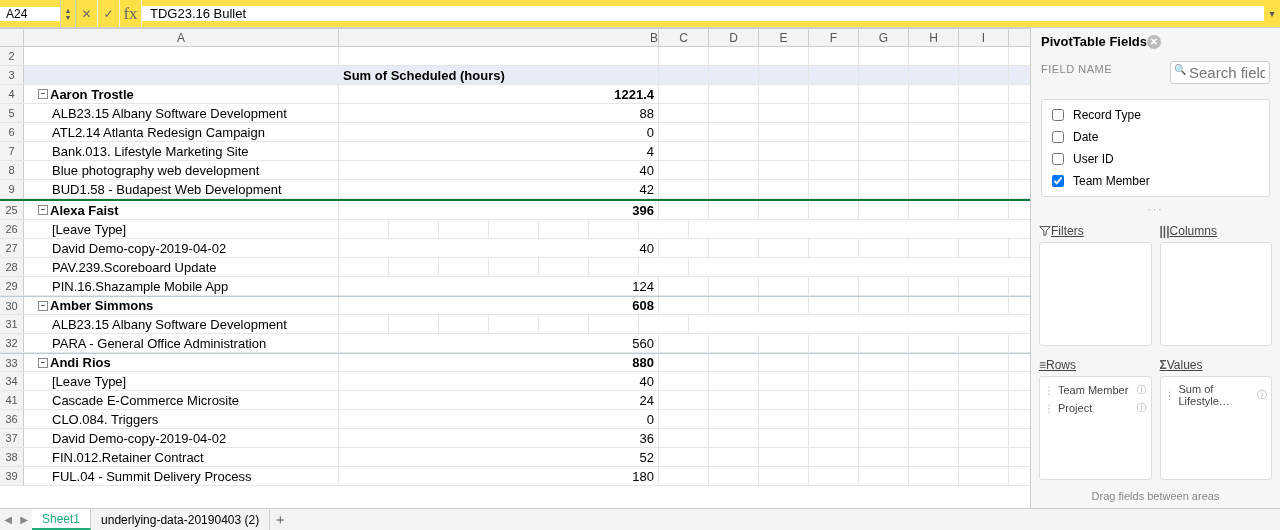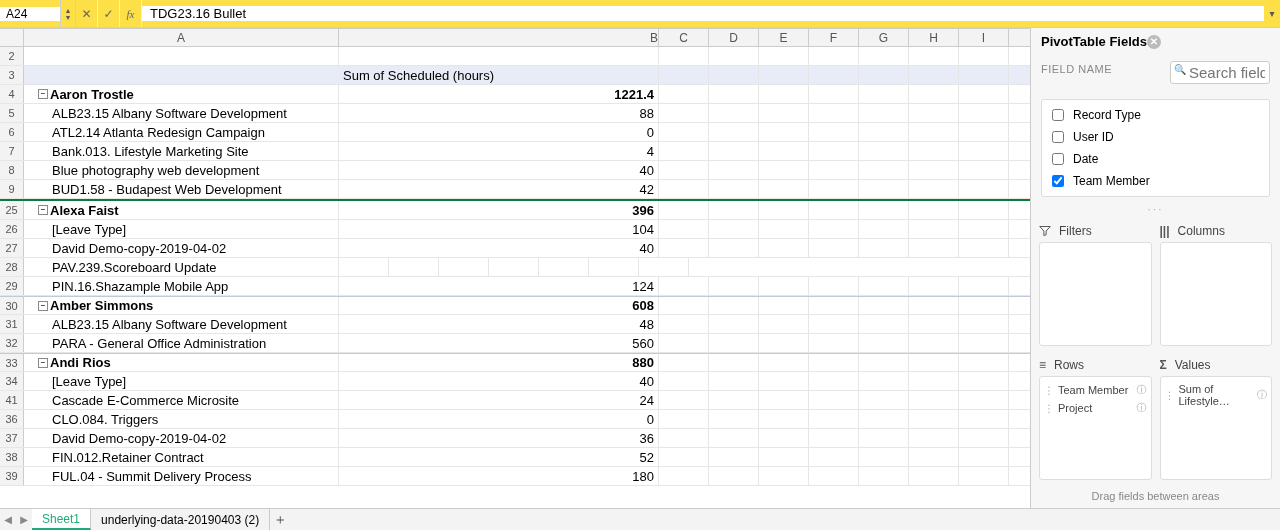--- a/index.html
+++ b/index.html
@@ -4,21 +4,21 @@
 <style>
   * { box-sizing: border-box; }
   body { margin:0; font-family: -apple-system, "Segoe UI", Arial, sans-serif; font-size:13px; color:#000; background:#fff; overflow:hidden; }
   .app { display:flex; flex-direction:column; width:1280px; height:530px; }
   
   .formula-bar { display:flex; align-items:center; height:28px; border-bottom:1px solid #cfcfcf; background:#fde047; }
   .name-box { width:60px; padding:0 6px; border:none; font-size:12px; }
   .name-spin { display:flex; flex-direction:column; justify-content:center; border-left:1px solid #cfcfcf; border-right:1px solid #cfcfcf; width:16px; height:100%; }
   .name-spin span { font-size:7px; line-height:7px; text-align:center; color:#555; }
   .fbar-btn { width:22px; height:100%; display:flex; align-items:center; justify-content:center; color:#666; border-right:1px solid #ececec; font-size:12px; }
-  .fbar-btn.fx { font-style:italic; font-family:"Times New Roman",serif; font-size:11px; }
+  .fbar-btn.fx { font-family:"Times New Roman",serif; font-size:17px; }
   .formula-input { flex:1; border:none; padding:0 8px; font-size:13px; }
   .formula-expand { width:16px; display:flex; align-items:center; justify-content:center; color:#555; font-size:10px; }
   
   .main { flex:1; display:flex; overflow:hidden; }
   .sheet { flex:1; display:flex; flex-direction:column; border-top:1px solid #ccc; overflow:hidden; }
   
   .col-headers { display:flex; height:18px; background:#f3f3f3; border-bottom:1px solid #ccc; }
   .rowhead-space { width:24px; border-right:1px solid #ccc; }
   .ch { text-align:center; border-right:1px solid #ccc; font-size:12px; color:#555; display:flex; align-items:center; justify-content:center; }
   
@@ -28,21 +28,21 @@
   .cell { border-right:1px solid #e6e6e6; padding:0 4px; display:flex; align-items:center; overflow:hidden; white-space:nowrap; }
   .cA { width:315px; }
   .cB { width:320px; justify-content:flex-end; }
   .cN { width:50px; }
   .group-border { border-top:1px solid #bcd; }
   .bold { font-weight:600; }
   .indent1 { padding-left:14px; }
   .indent2 { padding-left:28px; }
   .collapse-icon { display:inline-block; width:10px; height:10px; border:1px solid #888; font-size:8px; line-height:8px; text-align:center; margin-right:2px; color:#444; }
   .hdr .cA { justify-content:space-between; padding-right:6px; font-weight:600;margin-top:34px; }
-  .hdr .cB { justify-content:flex-start; font-weight:400; }
+  .hdr .cB { justify-content:flex-start; font-weight:700; }
   .dropdown-btn { width:14px; height:14px; border:1px solid #888; font-size:8px; line-height:12px; text-align:center; color:#444; background:#fff; }
   
   .tab-bar { height:22px; background:#f3f3f3; border-top:1px solid #ccc; display:flex; align-items:center; }
   .tab-nav { width:16px; text-align:center; color:#888; font-size:10px; }
   .sheet-tab { padding:0 10px; height:100%; display:flex; align-items:center; border-right:1px solid #ccc; font-size:12px; }
   .sheet-tab.active { background:#fff; border-bottom:2px solid #2a7; color:#2a7; }
   .tab-add { width:20px; text-align:center; color:#555; font-size:14px; }
   
   .pivot-panel { width:250px; background:#f6f6f6; border-left:1px solid #ccc; display:flex; flex-direction:column; }
   .pp-header { display:flex; align-items:center; padding:6px 10px; font-weight:600; font-size:13px; }
@@ -51,21 +51,21 @@
   .pp-fieldname { font-size:11px; color:#888; letter-spacing:0.5px; }
   .pp-search { float:right; position:relative; }
   .pp-search input { width:100px; font-size:15px; padding:2px 4px 2px 18px; border:1px solid #ccc; border-radius:3px; background:#fff; }
   .pp-search .mag { position:absolute; left:4px; top:3px; font-size:10px; color:#888; }
   .field-list { margin-top:15px; background:#fff; border:1px solid #ddd; border-radius:3px; padding:4px 6px; }
   .field-item { display:flex; align-items:center; gap:6px; padding:2px 0; font-size:12px; }
   .field-item input { width:12px; height:12px; }
   .areas { display:flex; flex-direction:column; flex:1; }
   .areas-row { display:flex; gap:8px; padding:4px 8px; flex:1; }
   .box-col { flex:1; display:flex; flex-direction:column; }
-  .box-label { display:flex; align-items:center; gap:8px; font-size:12px; color:#444; padding:4px 0; }
+  .box-label { display:flex; align-items:center; gap:0; font-size:12px; color:#444; padding:4px 0;text-decoration:underline; }
   .box { flex:1; background:#fff; border:1px solid #ddd; border-radius:3px; min-height:40px; padding:4px; font-size:11px; color:#444; }
   .pill { display:flex; justify-content:space-between; align-items:center; padding:2px 0; }
   .pill .handle { color:#aaa; font-size:10px; }
   .pp-footer { text-align:center; font-size:11px; color:#888; padding:6px 0; }
   .grab { color:#aaa; font-size:10px; letter-spacing:2px; text-align:center; padding:1px 0; }
   svg.icon { width:12px; height:12px; }
 </style>
 </head>
 <body>
 
@@ -211,21 +211,20 @@
             <div class="cell cN"></div>
             <div class="cell cN"></div>
             <div class="cell cN"></div>
             <div class="cell cN"></div>
             <div class="cell cN"></div>
             <div class="cell cN"></div>
           </div>
           <div class="row ">
             <div class="rowhead">26</div>
             <div class="cell cA indent2">[Leave Type]</div>
-            <div class="cell cB ">104</div>
             <div class="cell cN"></div>
             <div class="cell cN"></div>
             <div class="cell cN"></div>
             <div class="cell cN"></div>
             <div class="cell cN"></div>
             <div class="cell cN"></div>
             <div class="cell cN"></div>
           </div>
           <div class="row ">
             <div class="rowhead">27</div>
@@ -270,21 +269,20 @@
             <div class="cell cN"></div>
             <div class="cell cN"></div>
             <div class="cell cN"></div>
             <div class="cell cN"></div>
             <div class="cell cN"></div>
             <div class="cell cN"></div>
           </div>
           <div class="row ">
             <div class="rowhead">31</div>
             <div class="cell cA indent2">ALB23.15 Albany Software Development</div>
-            <div class="cell cB ">48</div>
             <div class="cell cN"></div>
             <div class="cell cN"></div>
             <div class="cell cN"></div>
             <div class="cell cN"></div>
             <div class="cell cN"></div>
             <div class="cell cN"></div>
             <div class="cell cN"></div>
           </div>
           <div class="row ">
             <div class="rowhead">32</div>
@@ -397,25 +395,25 @@
           <input placeholder="Search fields" style="">
         </span>
         <div style="clear:both"></div>
         <div class="field-list" id="field-list">
             <div class="field-item">
               <input type="checkbox" style="">
               <span>Record Type</span>
             </div>
             <div class="field-item">
               <input type="checkbox" style="">
-              <span>User ID</span>
+              <span>Date</span>
             </div>
             <div class="field-item">
               <input type="checkbox" style="">
-              <span>Date</span>
+              <span>User ID</span>
             </div>
             <div class="field-item">
               <input type="checkbox" checked="" style="">
               <span>Team Member</span>
             </div>
           </div>
       </div>
       <div class="grab">···</div>
       <div class="areas">
         <div class="areas-row">

